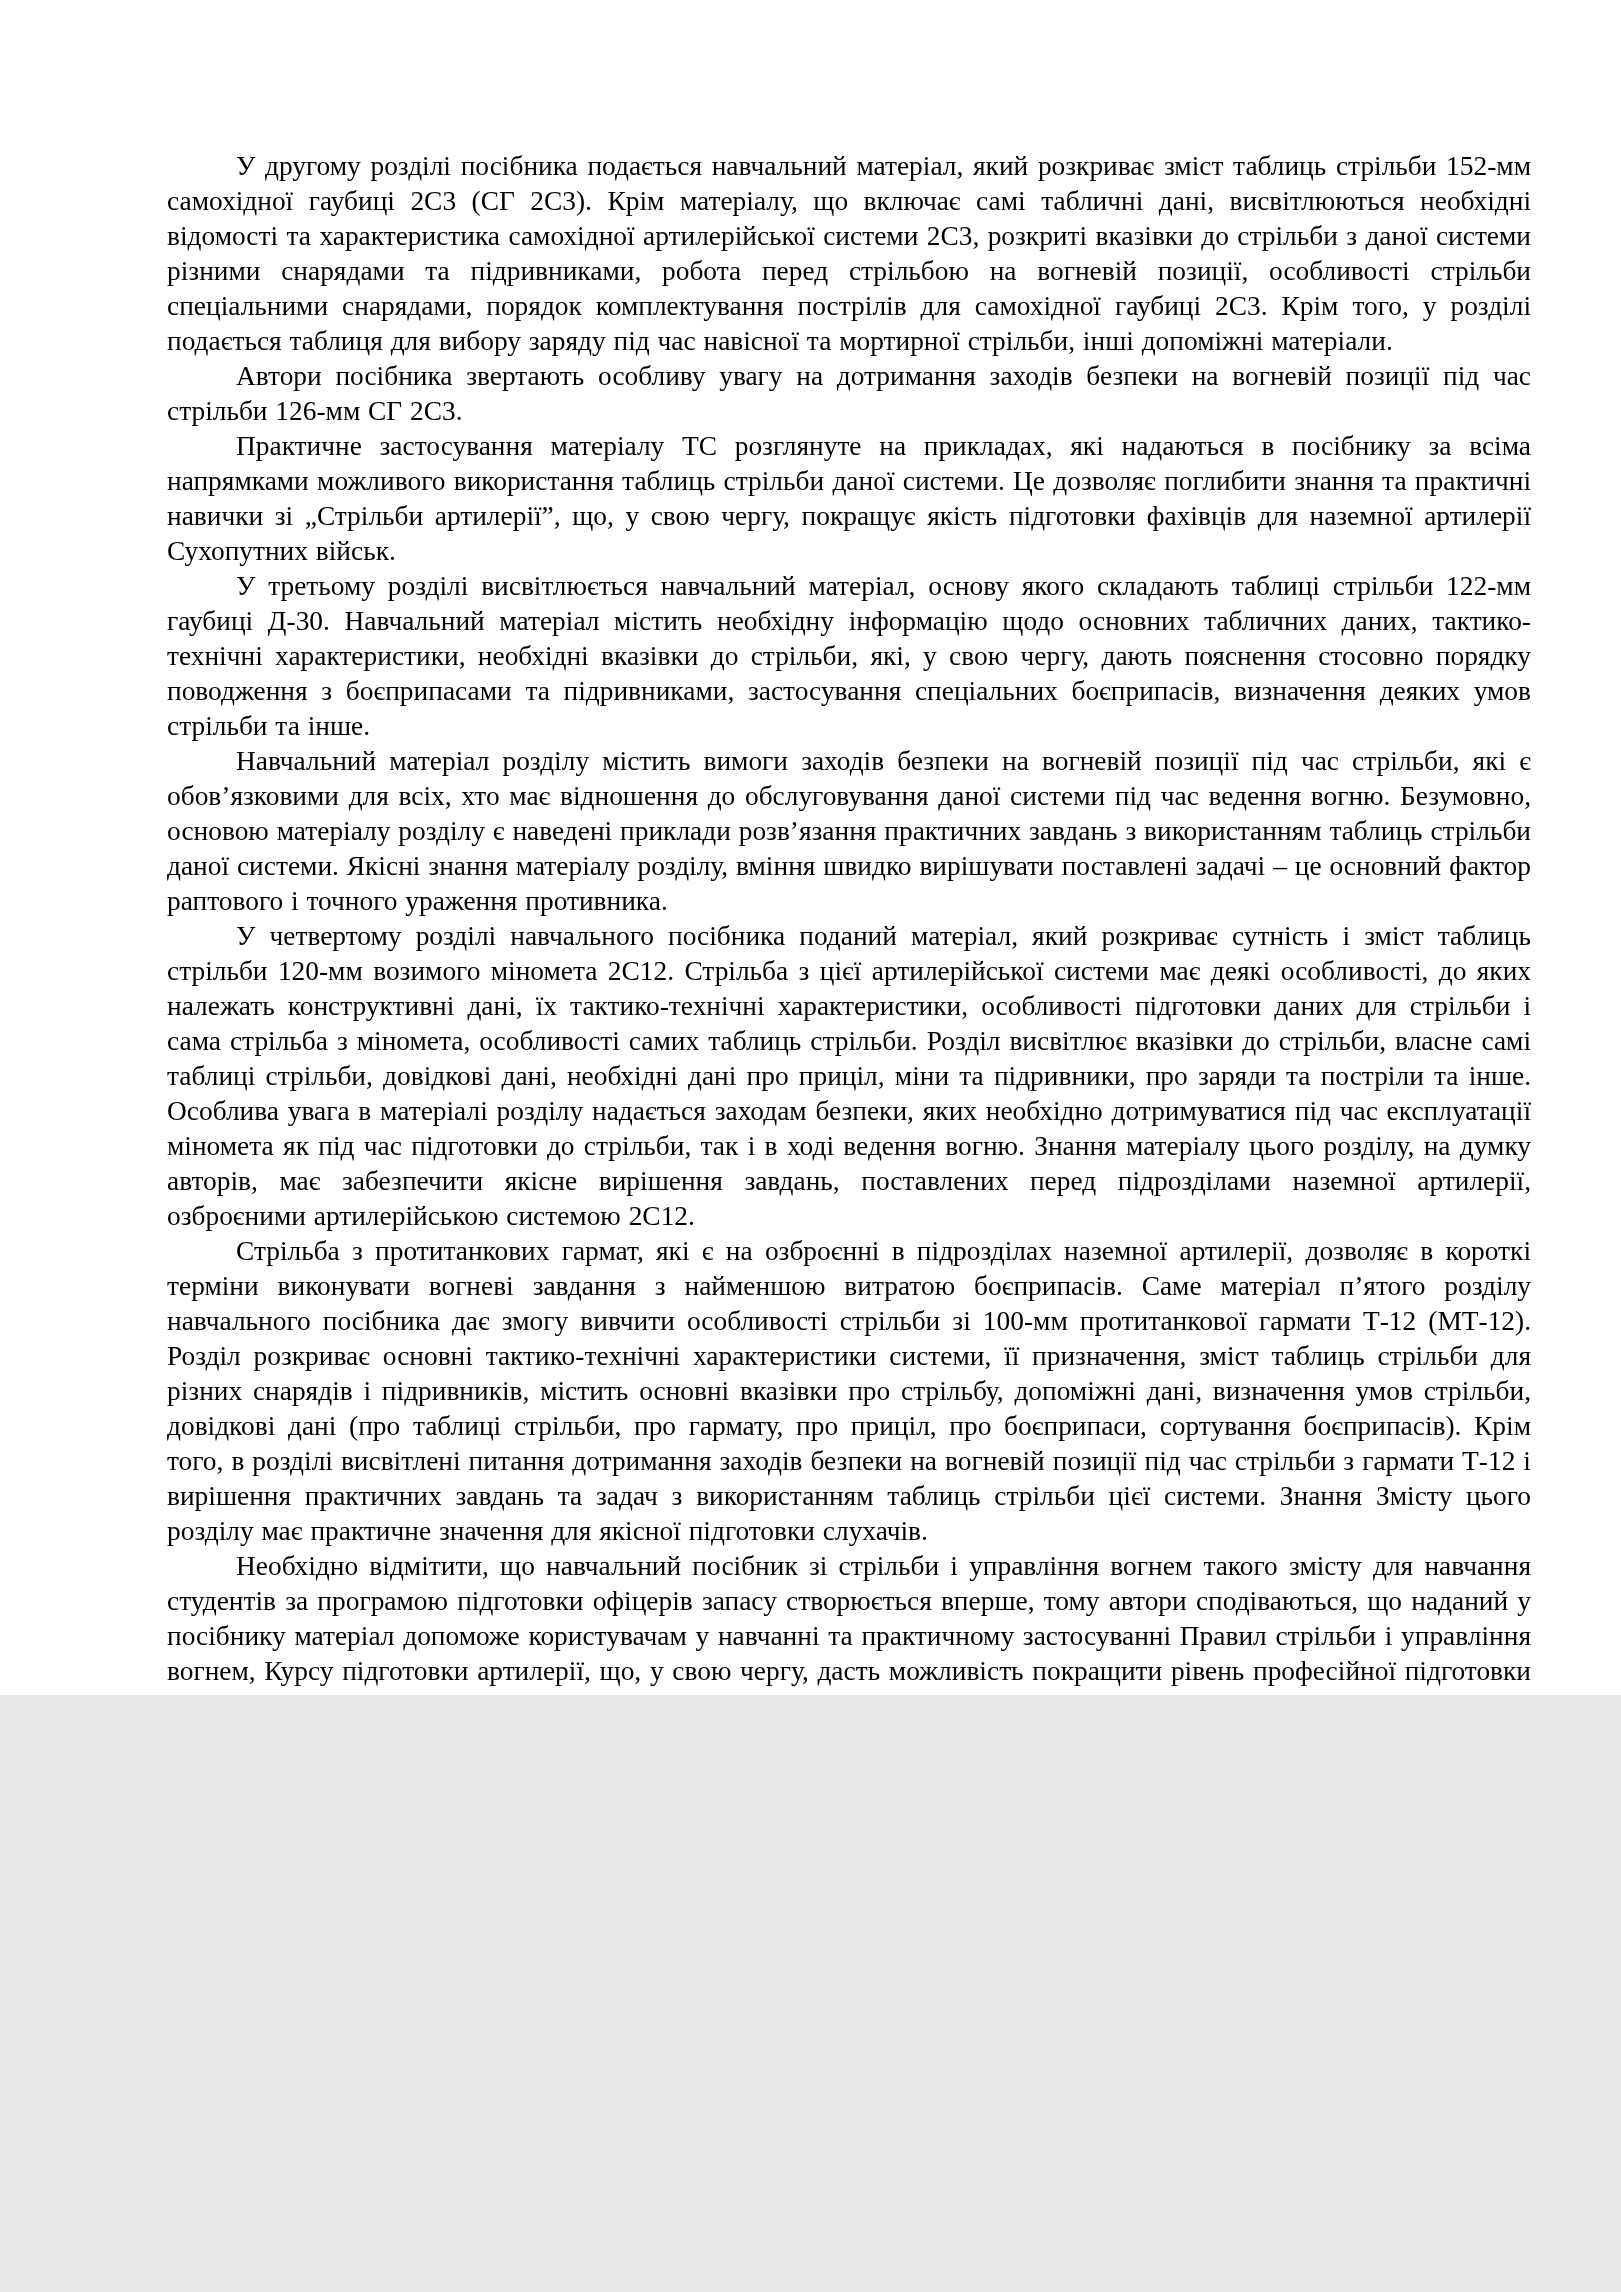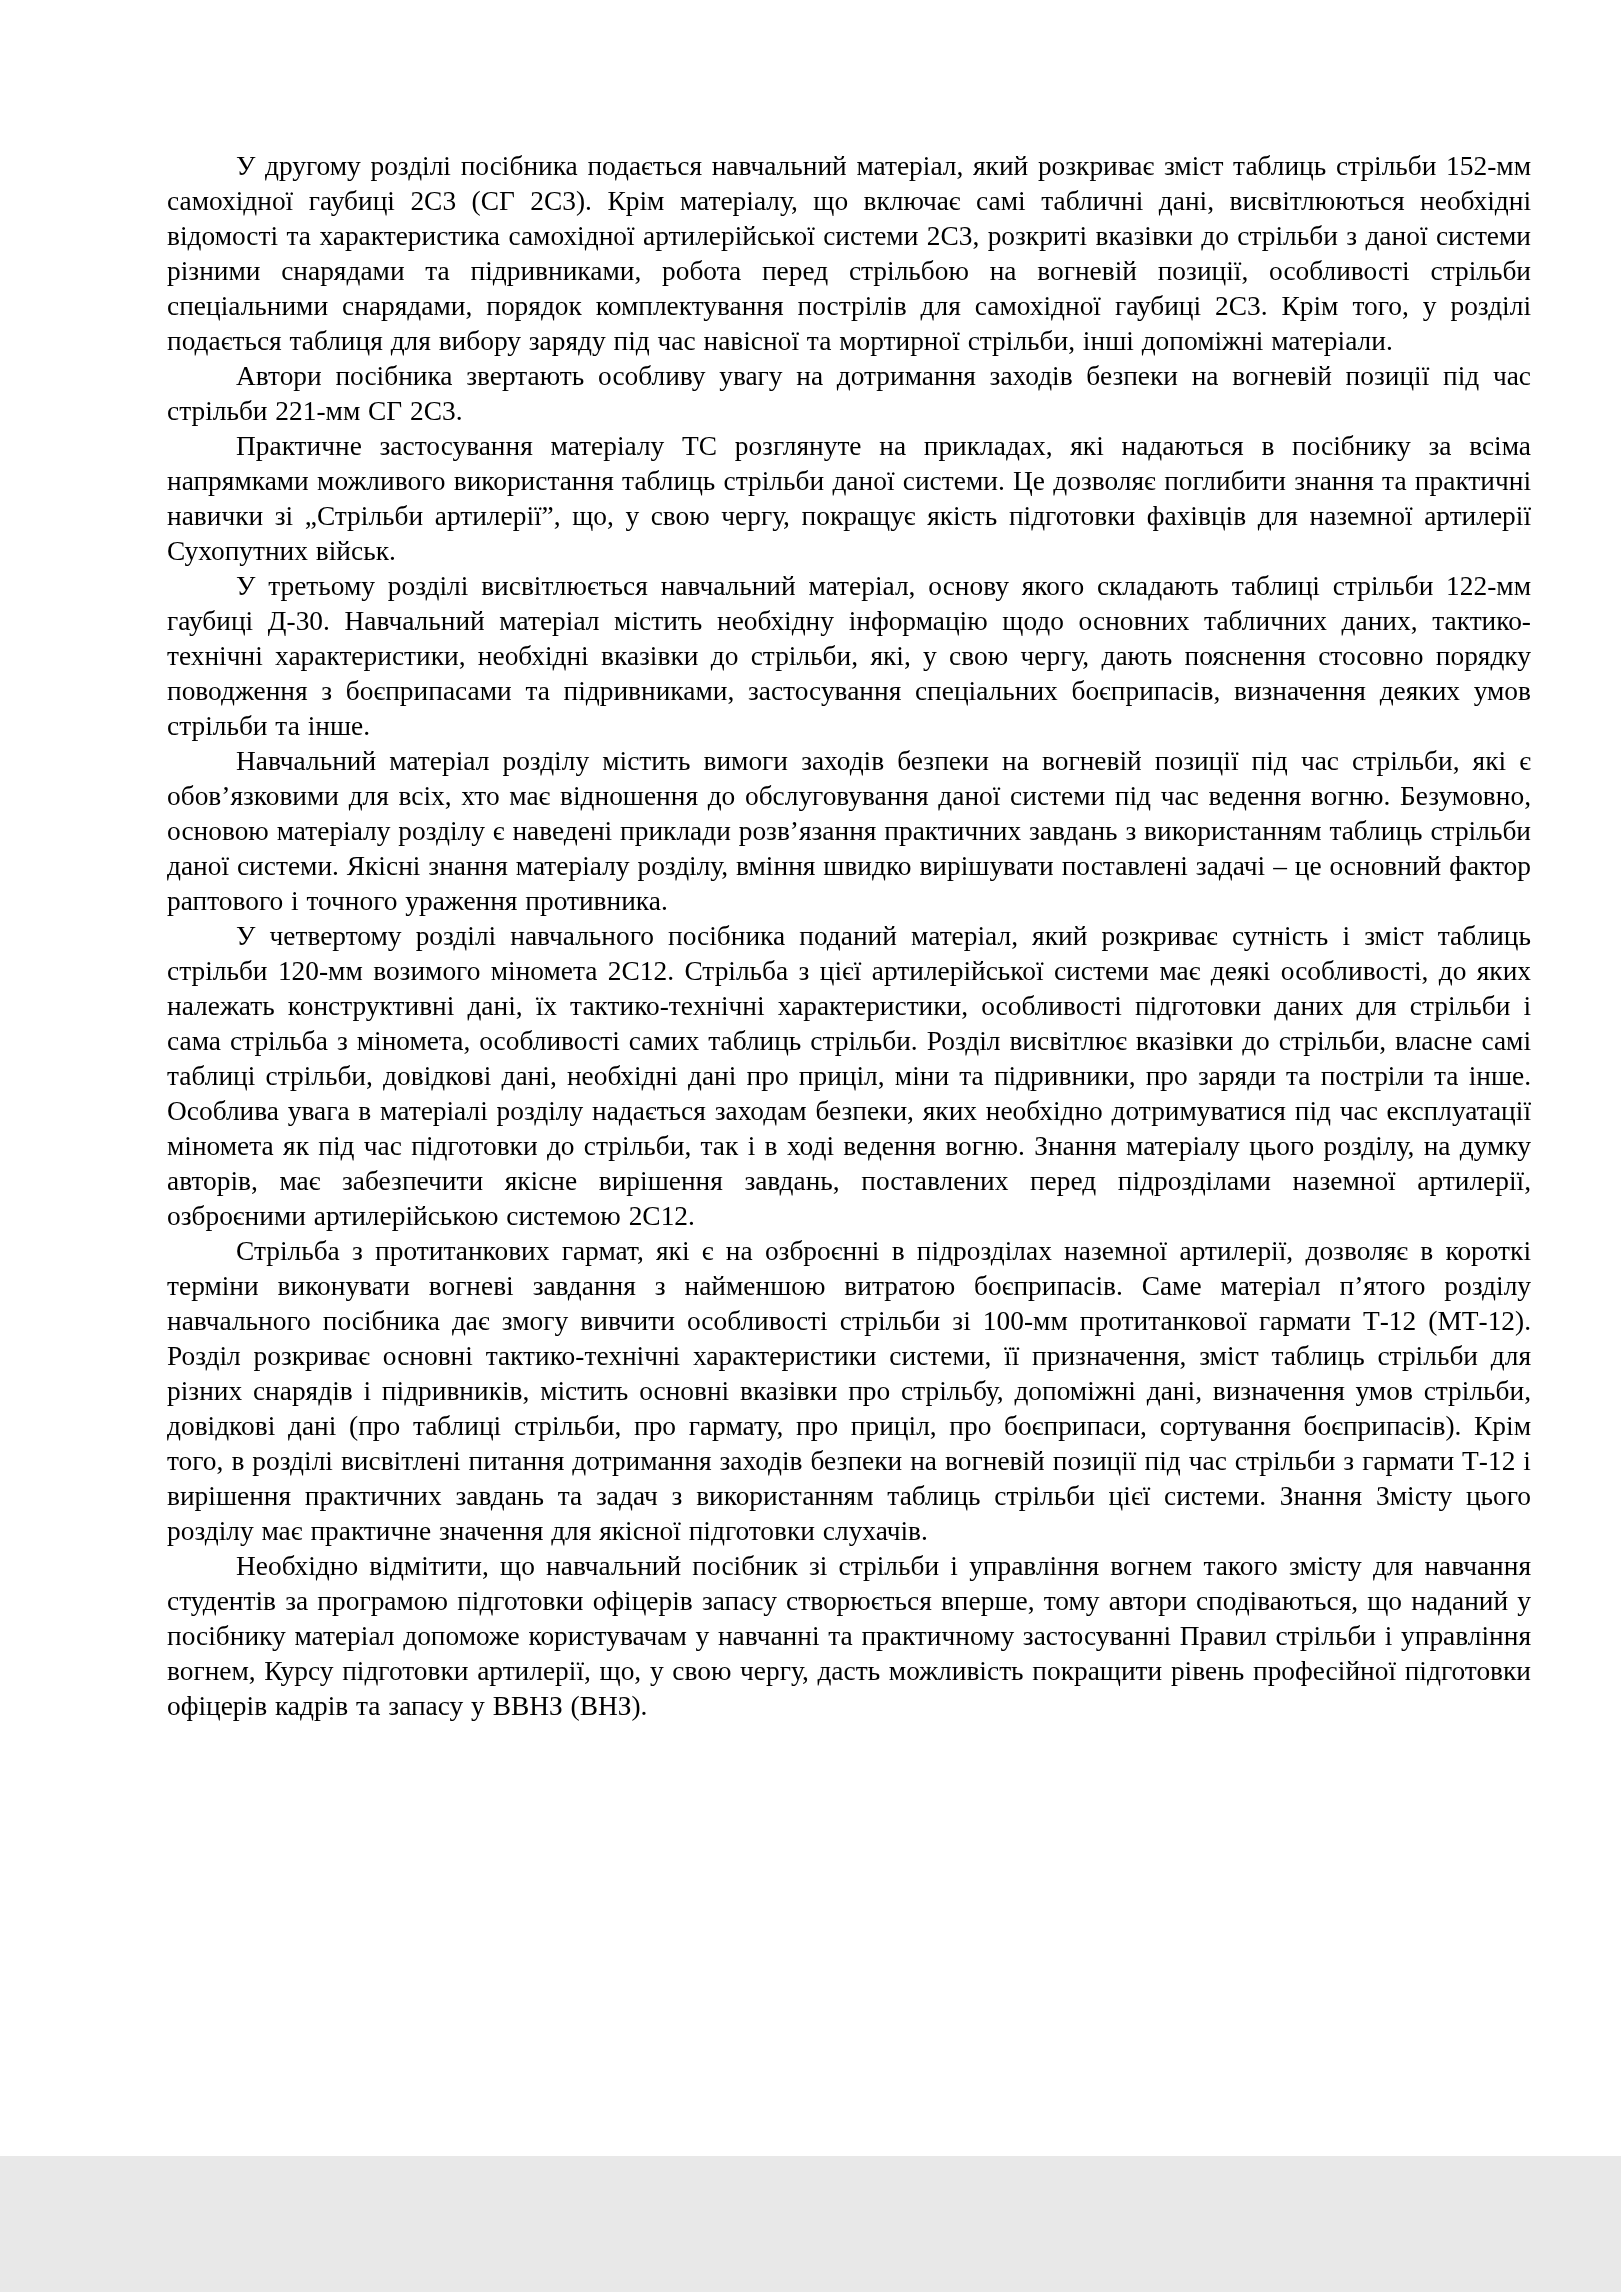--- a/index.html
+++ b/index.html
@@ -3,21 +3,21 @@
 <meta charset="utf-8">
 <style>
   html, body {
     margin: 0;
     padding: 0;
     background: #e8e8e8;
   }
   .page {
     position: relative;
     width: 1621px;
-    height: 2156px;
+    height: 1695px;
     background: #ffffff;
     margin: 0 auto;
     overflow: hidden;
     color: #000000;
   }
   .content {
     position: absolute;
     top: 149px;
     left: 167px;
     width: 1364px;
@@ -45,21 +45,21 @@
     color: #000000;
   }
 </style>
 </head>
 <body>
 
 <div class="page">
   <div class="content">
 
   <p class="para">У другому розділі посібника подається навчальний матеріал, який розкриває зміст таблиць стрільби 152-мм самохідної гаубиці 2С3 (СГ 2С3). Крім матеріалу, що включає самі табличні дані, висвітлюються необхідні відомості та характеристика самохідної артилерійської системи 2С3, розкриті вказівки до стрільби з даної системи різними снарядами та підривниками, робота перед стрільбою на вогневій позиції, особливості стрільби спеціальними снарядами, порядок комплектування пострілів для самохідної гаубиці 2С3. Крім того, у розділі подається таблиця для вибору заряду під час навісної та мортирної стрільби, інші допоміжні матеріали.</p>
-      <p class="para">Автори посібника звертають особливу увагу на дотримання заходів безпеки на вогневій позиції  під час стрільби 221-мм СГ 2С3.</p>
+      <p class="para">Автори посібника звертають особливу увагу на дотримання заходів безпеки на вогневій позиції  під час стрільби 126-мм СГ 2С3.</p>
       <p class="para">Практичне застосування матеріалу ТС розглянуте на прикладах, які надаються в посібнику за всіма напрямками можливого використання таблиць стрільби даної системи. Це дозволяє поглибити знання та практичні навички зі „Стрільби артилерії”, що, у свою чергу, покращує якість підготовки фахівців для наземної артилерії Сухопутних військ.</p>
       <p class="para">У третьому розділі висвітлюється навчальний матеріал, основу якого складають таблиці стрільби 122-мм гаубиці Д-30. Навчальний матеріал містить необхідну інформацію щодо основних табличних даних, тактико-технічні характеристики, необхідні вказівки до стрільби, які, у свою чергу, дають пояснення стосовно порядку поводження з боєприпасами та підривниками, застосування спеціальних боєприпасів, визначення деяких умов стрільби та інше.</p>
       <p class="para">Навчальний матеріал розділу містить вимоги заходів безпеки на вогневій позиції під час стрільби, які є обов’язковими для всіх, хто має відношення до обслуговування даної системи під час ведення вогню. Безумовно, основою матеріалу розділу є наведені приклади розв’язання практичних завдань з використанням таблиць стрільби даної системи. Якісні знання матеріалу розділу, вміння швидко вирішувати поставлені задачі – це основний фактор раптового і точного ураження противника.</p>
       <p class="para">У четвертому розділі навчального посібника поданий матеріал, який розкриває сутність і зміст таблиць стрільби 120-мм возимого міномета 2С12. Стрільба з цієї артилерійської системи має деякі особливості, до яких належать конструктивні дані, їх тактико-технічні характеристики, особливості підготовки даних для стрільби і сама стрільба з міномета, особливості самих таблиць стрільби. Розділ висвітлює вказівки до стрільби, власне самі таблиці стрільби, довідкові дані, необхідні дані про приціл, міни та підривники, про заряди та постріли та інше. Особлива увага в матеріалі розділу надається заходам безпеки, яких необхідно дотримуватися під час експлуатації міномета як під час підготовки до стрільби, так і в ході ведення вогню. Знання матеріалу цього розділу, на думку авторів, має забезпечити якісне вирішення завдань, поставлених перед підрозділами наземної артилерії, озброєними артилерійською системою 2С12.</p>
       <p class="para">Стрільба з протитанкових гармат, які є на озброєнні в підрозділах наземної артилерії, дозволяє в короткі терміни виконувати вогневі завдання з найменшою витратою боєприпасів. Саме матеріал п’ятого розділу навчального посібника дає змогу вивчити особливості стрільби зі 100-мм протитанкової гармати Т-12 (МТ-12). Розділ розкриває основні тактико-технічні характеристики системи, її призначення, зміст таблиць стрільби для різних снарядів і підривників, містить основні вказівки про стрільбу, допоміжні дані, визначення умов стрільби, довідкові дані (про таблиці стрільби, про гармату, про приціл, про боєприпаси, сортування боєприпасів). Крім того, в розділі висвітлені питання дотримання заходів безпеки на вогневій позиції під час стрільби з гармати Т-12 і вирішення практичних завдань та задач з використанням таблиць стрільби цієї системи. Знання Змісту цього розділу має практичне значення для якісної підготовки слухачів.</p>
       <p class="para">Необхідно відмітити, що навчальний посібник зі стрільби і управління вогнем такого змісту для навчання студентів за програмою підготовки офіцерів запасу створюється вперше, тому автори сподіваються, що наданий у посібнику матеріал допоможе користувачам у навчанні та практичному застосуванні Правил стрільби і управління вогнем, Курсу підготовки артилерії, що, у свою чергу, дасть можливість покращити рівень професійної підготовки офіцерів кадрів та запасу у ВВНЗ (ВНЗ).</p>
     </div>
   <div class="page-number">6</div>
 </div>
 

